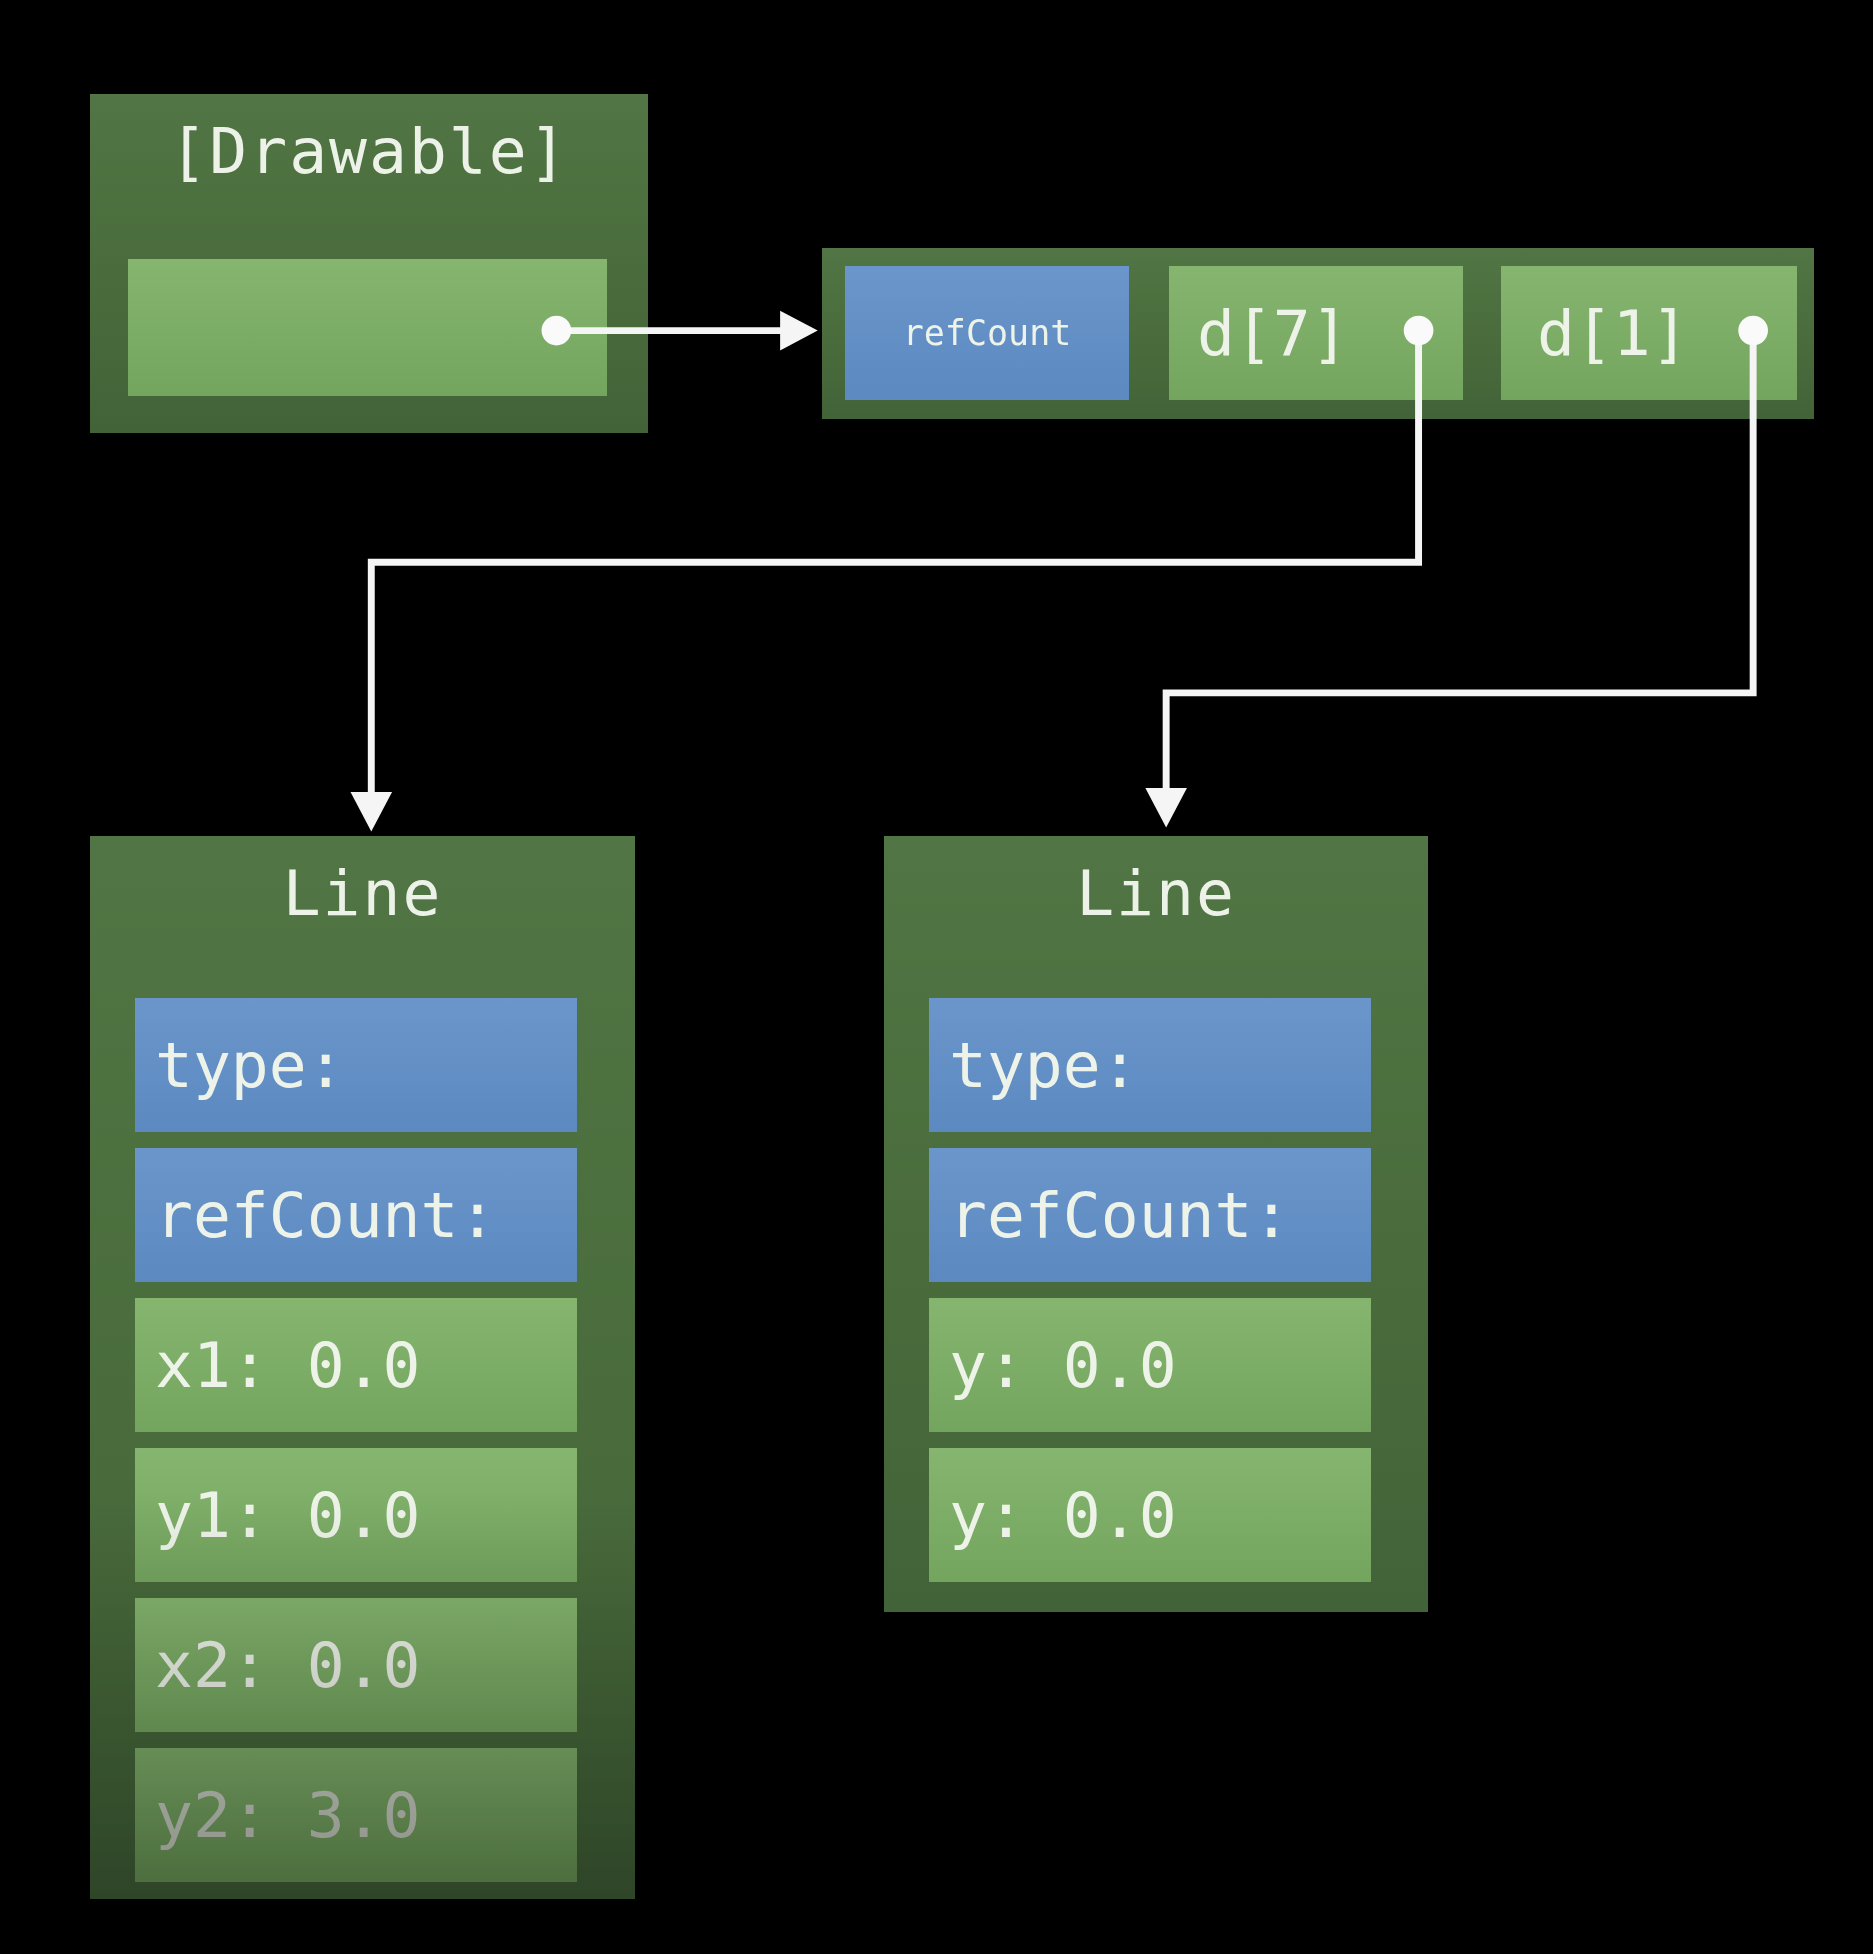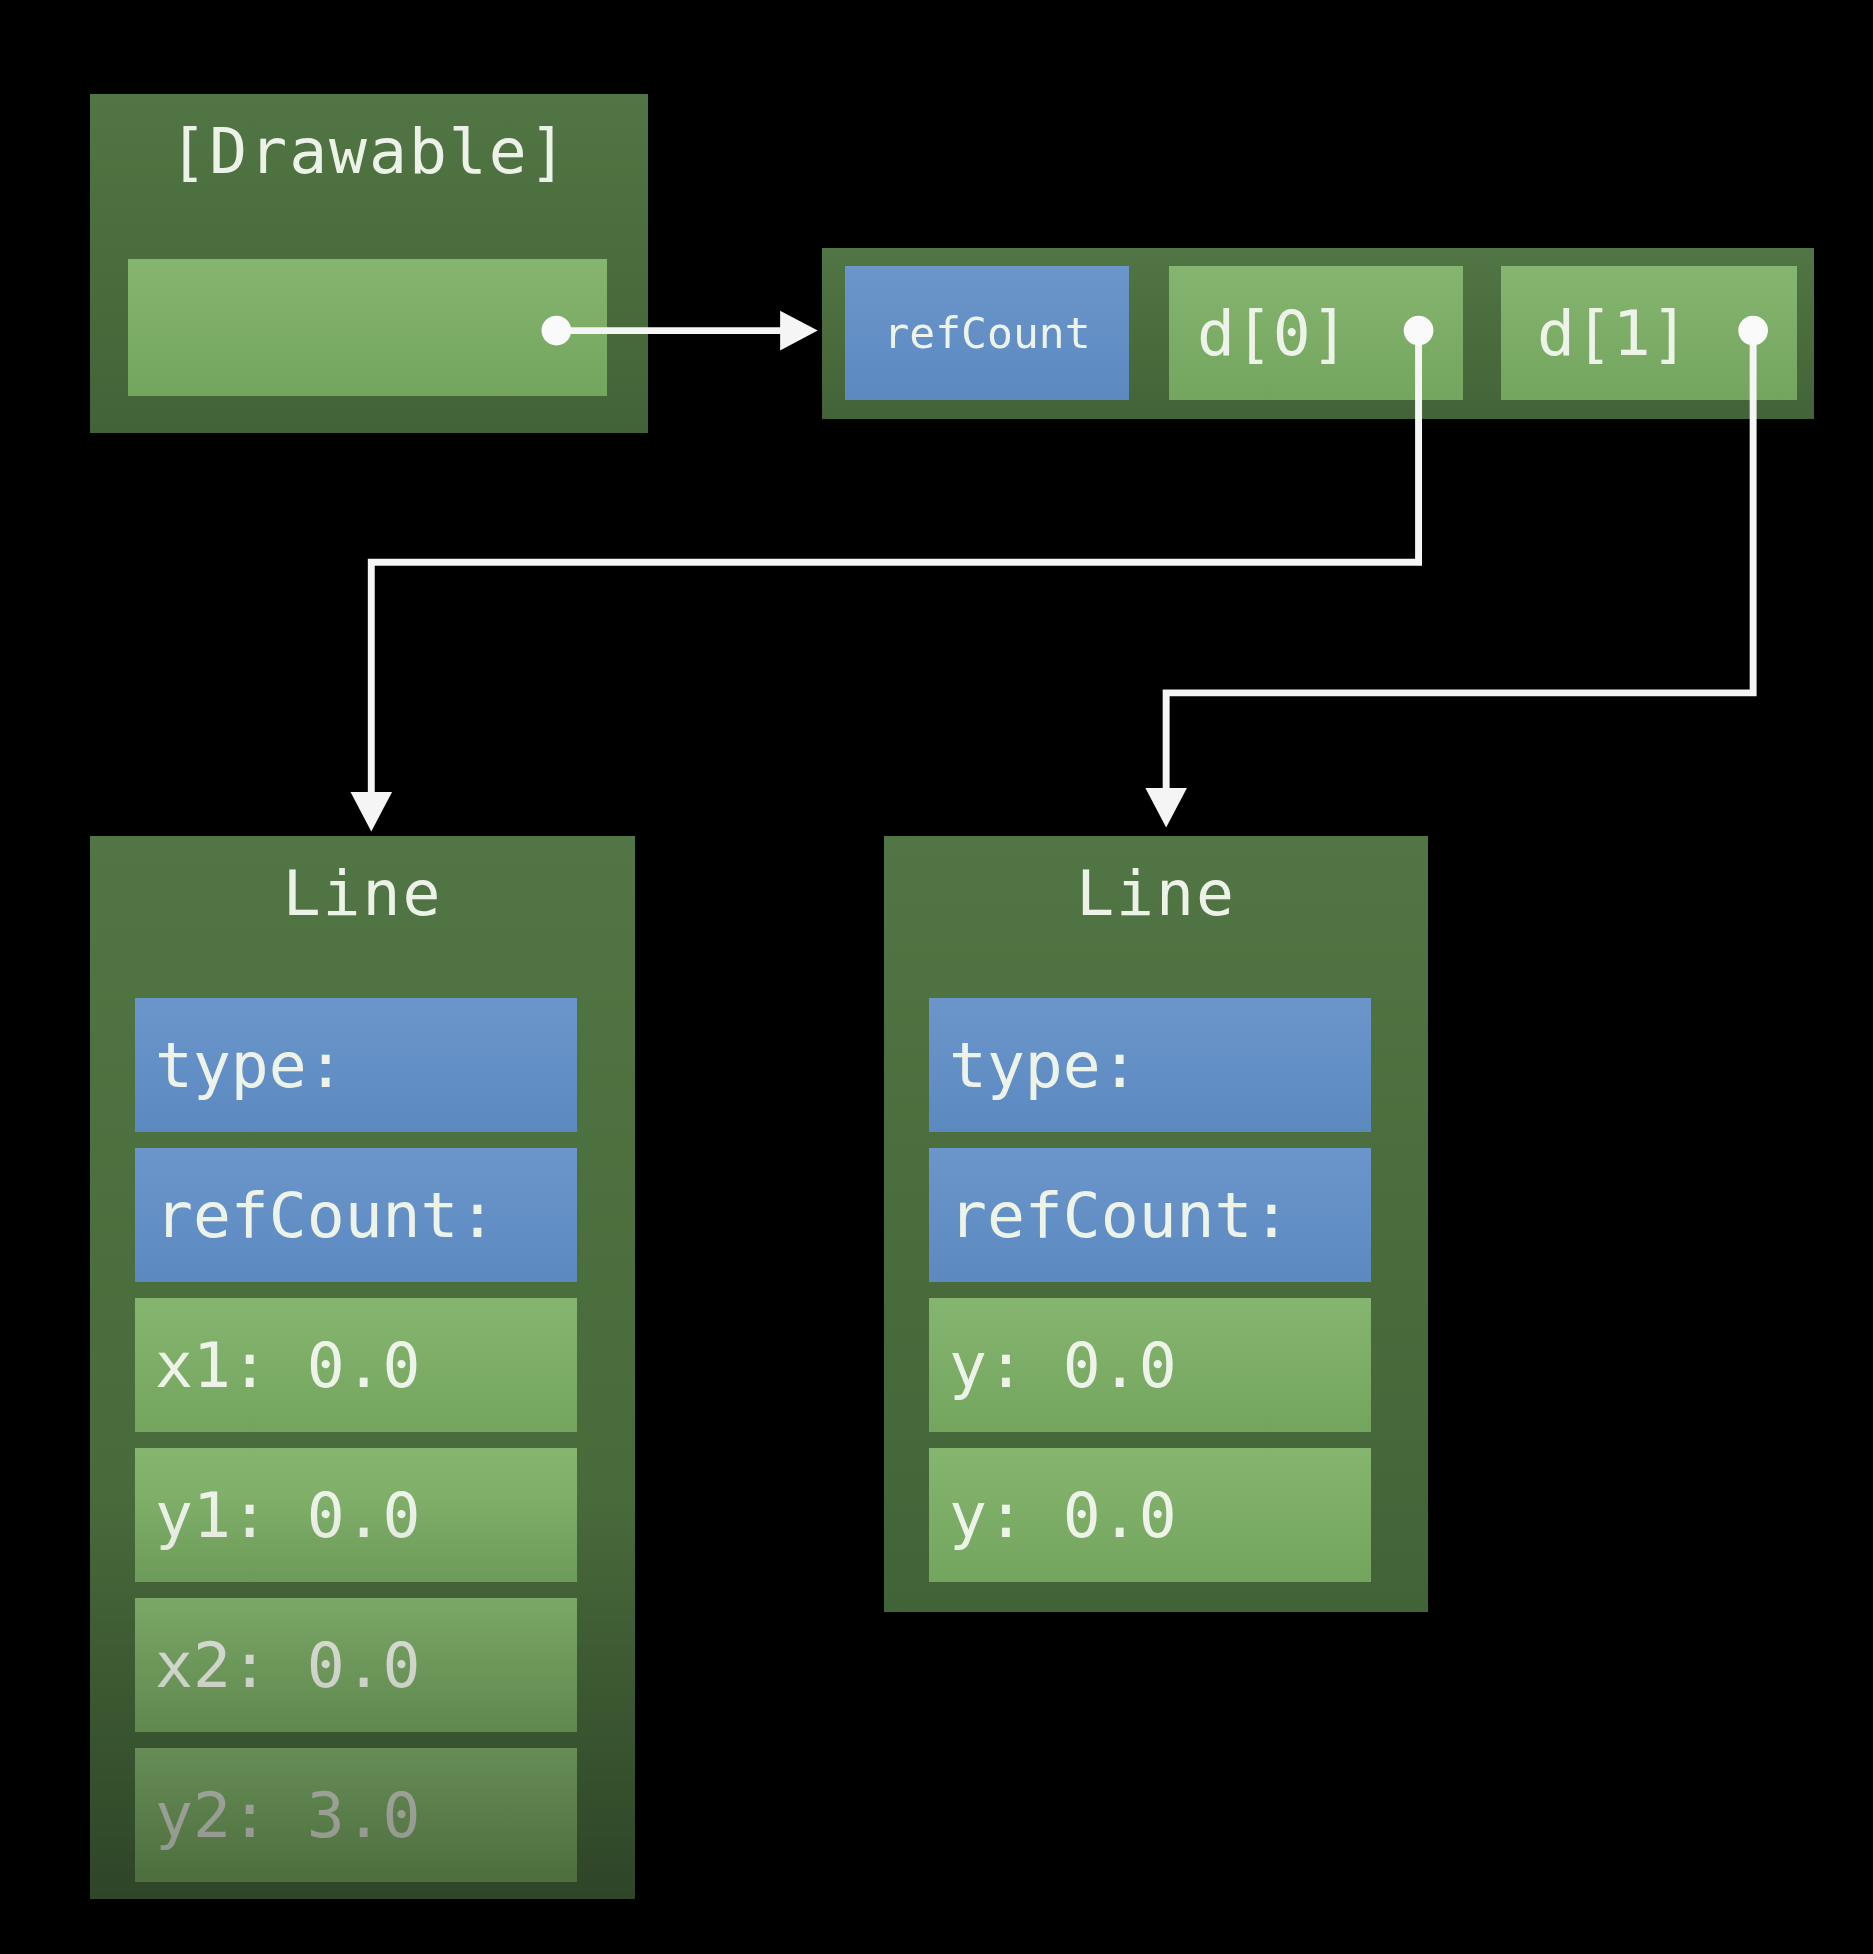--- a/index.html
+++ b/index.html
@@ -63,21 +63,21 @@
 
   
   .array-box {
     left: 822px; top: 248px;
     width: 992px; height: 171px;
   }
   .array-cell { top: 18px; height: 134px; }
   .cell-refcount {
     left: 23px; width: 284px;
     justify-content: center;
-    font-size: 43px;
+    font-size: 35px;
   }
   .cell-d0 { left: 347px; width: 294px; padding-left: 28px; }
   .cell-d1 { left: 679px; width: 296px; padding-left: 36px; }
 
   
   .line-box {
     left: 90px; top: 836px;
     width: 545px; height: 1063px;
   }
   .line-box::after {           
@@ -128,21 +128,21 @@
 
 <div class="stage">
 
   <div class="struct-box drawable-box">
     <div class="struct-title">[Drawable]</div>
     <div class="cell green drawable-field"></div>
   </div>
 
   <div class="struct-box array-box">
     <div class="cell blue array-cell cell-refcount">refCount</div>
-    <div class="cell green array-cell cell-d0">d[0]</div>
+    <div class="cell green array-cell cell-d0">d[7]</div>
     <div class="cell green array-cell cell-d1">d[1]</div>
   </div>
 
   <div class="struct-box line-box">
     <div class="struct-title">Line</div>
     <div class="rows">
       <div class="row blue">type:</div>
       <div class="row blue">refCount:</div>
       <div class="row green">x1: 0.0</div>
       <div class="row green">y1: 0.0</div>

